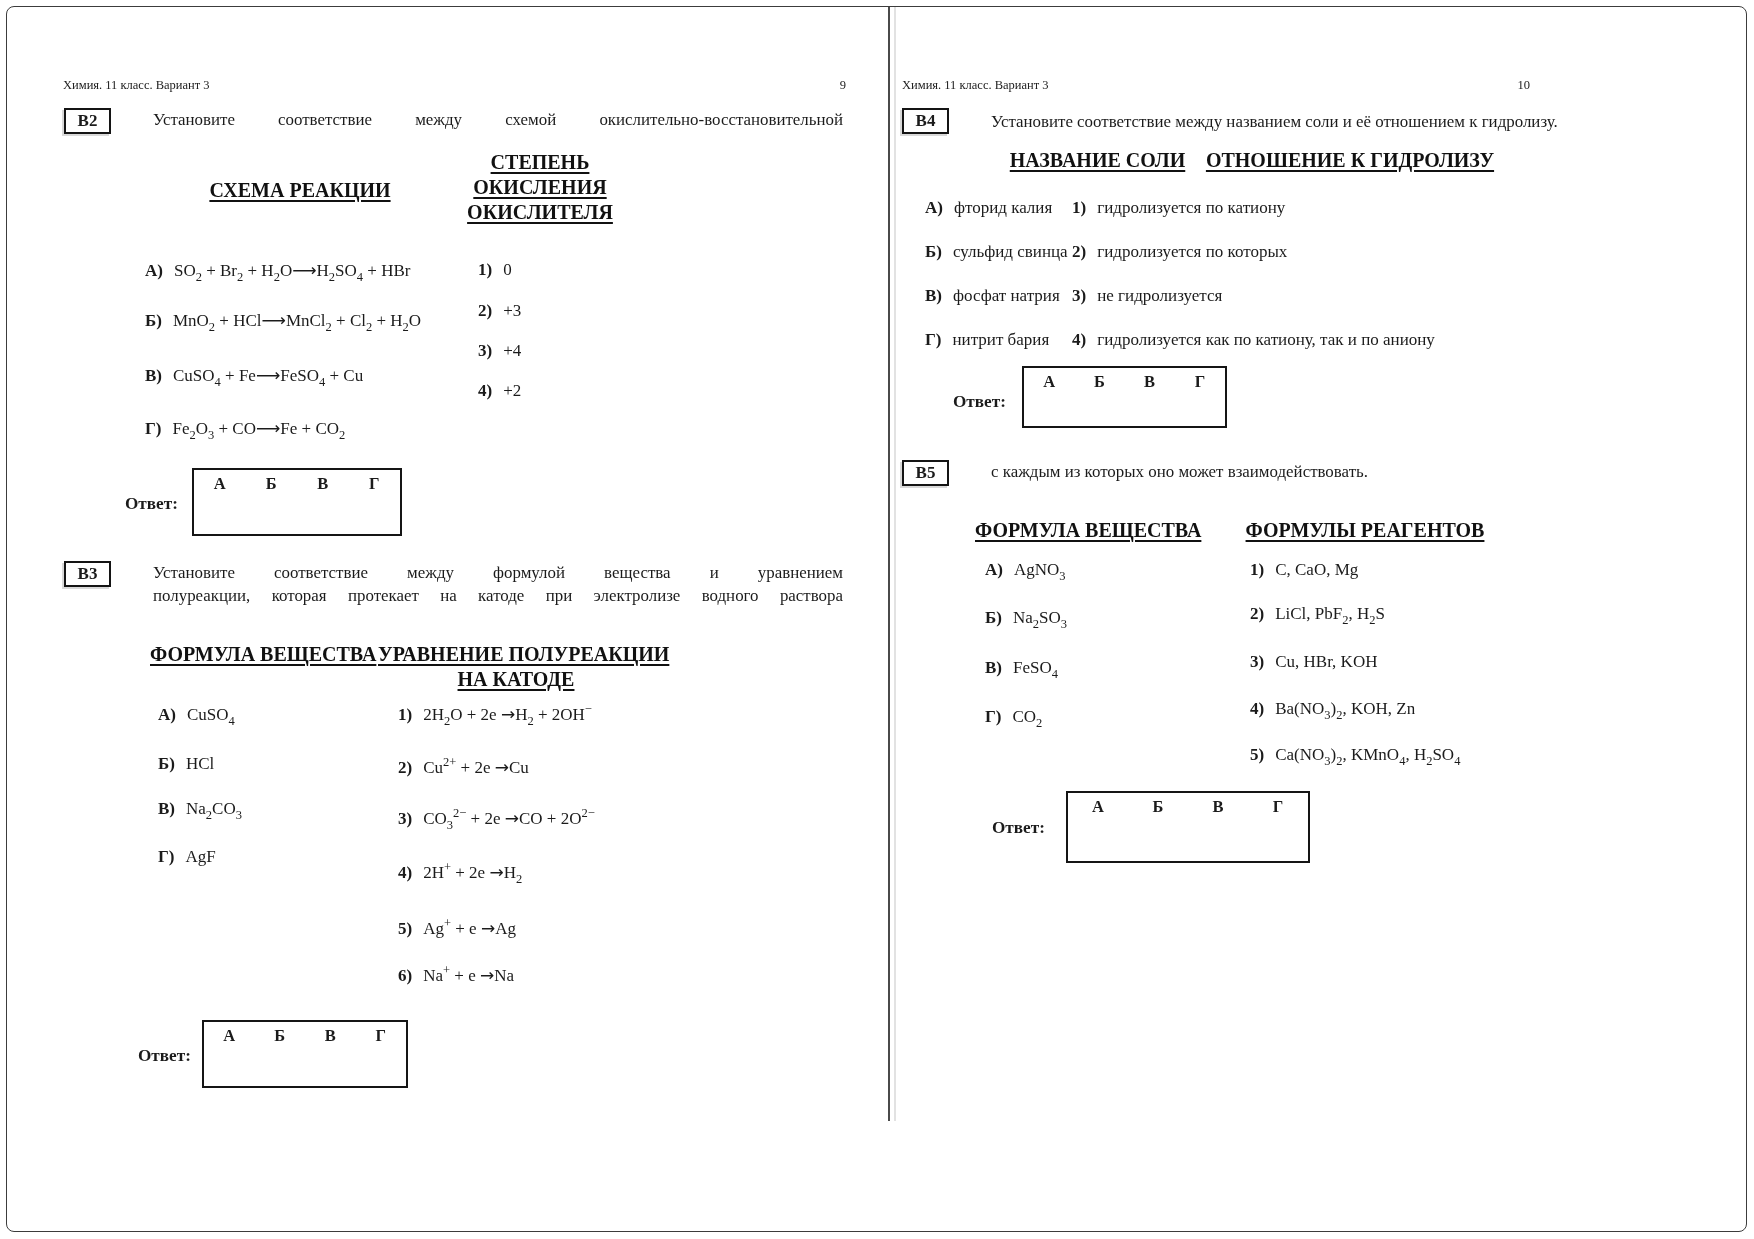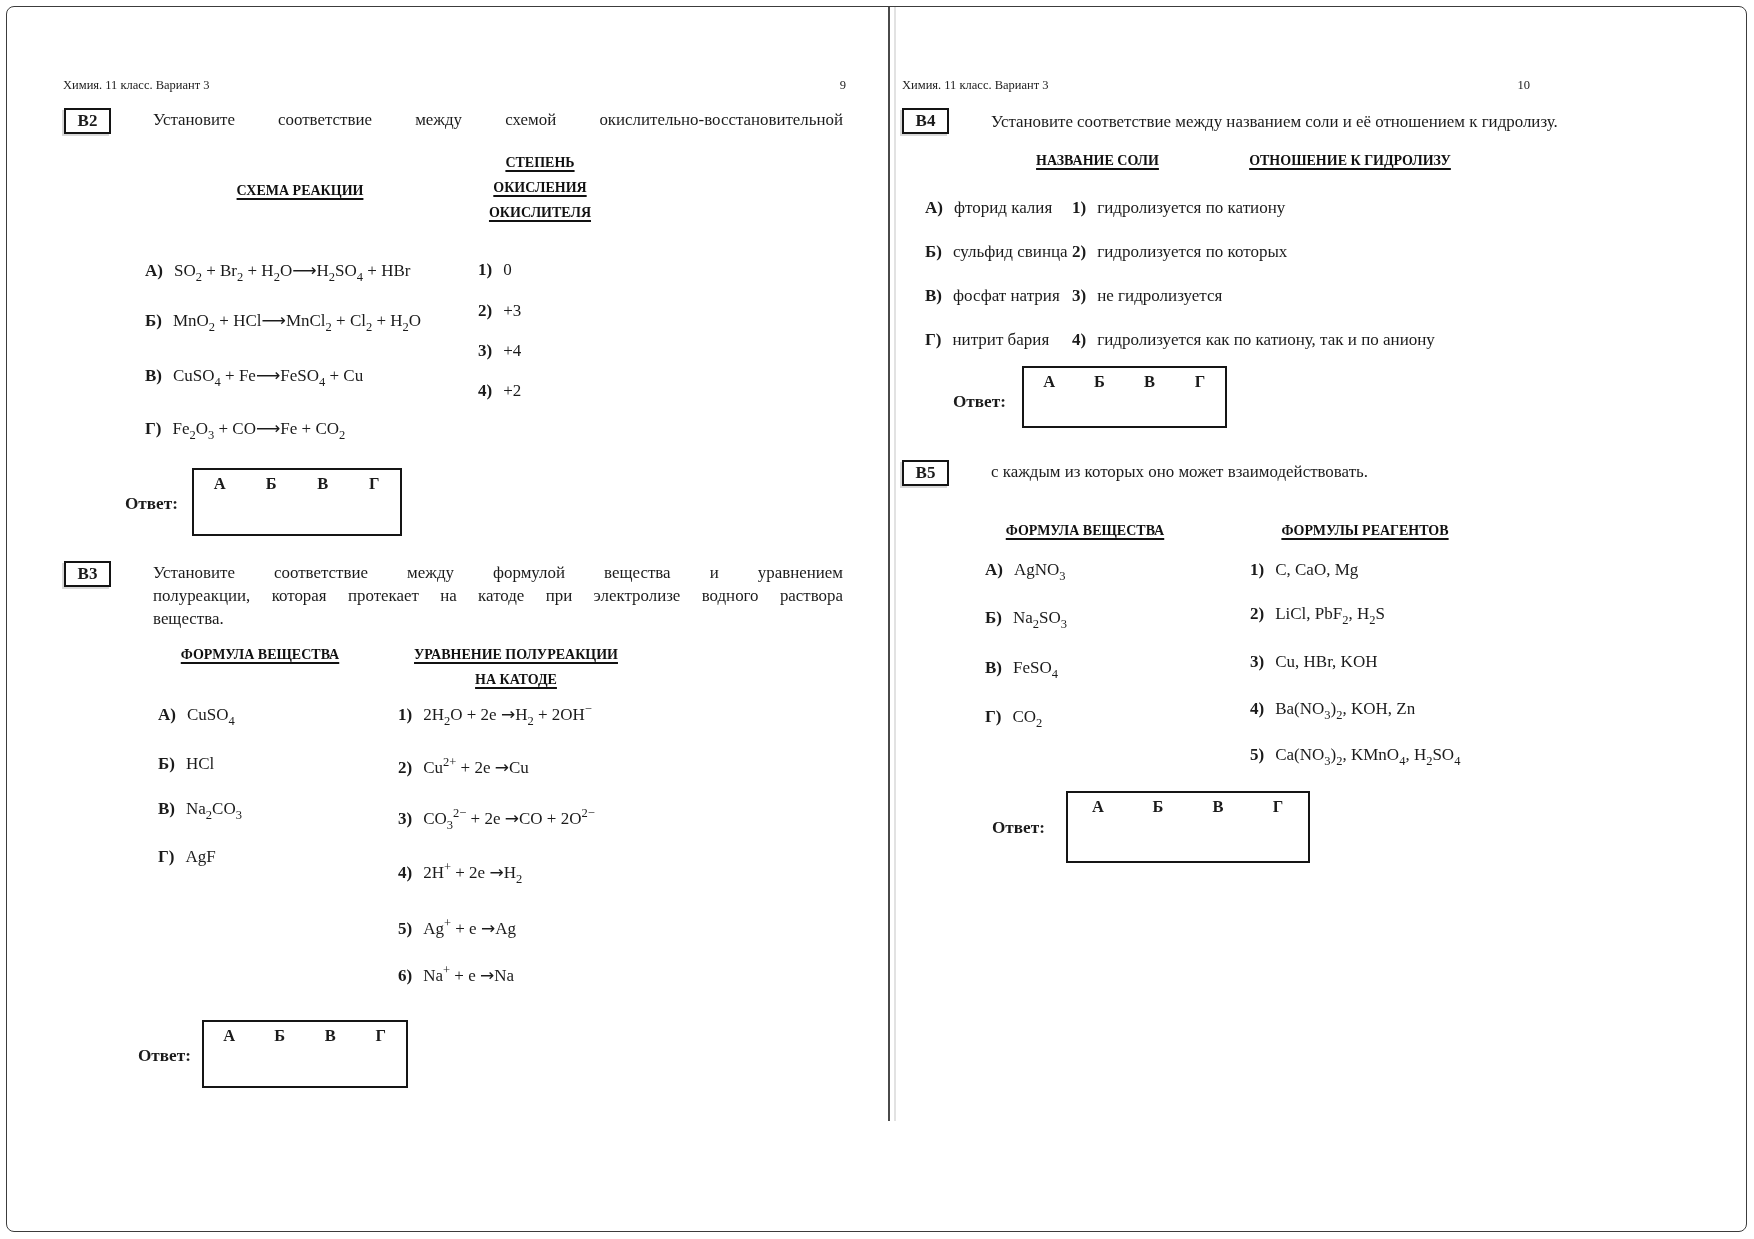--- a/index.html
+++ b/index.html
@@ -24,21 +24,21 @@
     position:absolute; width:47px; height:26px; background:#fff;
     border:2px solid #141414; box-shadow:-2px 2px 0 #d9d9d9;
     display:flex; align-items:center; justify-content:center;
     font-weight:bold; font-size:17px;
   }
 
   .pline { font-size:16.9px; line-height:23px; height:23px; white-space:nowrap;margin-left:28px; }
   .pjust { white-space:normal; text-align:justify; text-align-last:justify; overflow:hidden; }
 
   .chead-line {
-    font-weight:bold; font-size:14px; line-height:25px; text-align:center;
+    font-weight:bold; font-size:20px; line-height:25px; text-align:center;
     text-decoration:underline; text-underline-offset:3px; text-decoration-thickness:1.5px;
     color:#111; white-space:nowrap;
   }
 
   .irow { font-size:17px; white-space:nowrap; line-height:24px;text-align:center; }
   .irow .lt { font-weight:bold; margin-right:11px; }
   sub { font-size:12.5px; vertical-align:-5px; line-height:0; }
   sup { font-size:12.5px; vertical-align:7px; line-height:0; }
   .larrow { font-family:"DejaVu Sans",sans-serif; }
 
@@ -103,21 +103,20 @@
     <span class="hcell">В</span>
     <span class="hcell">Г</span>
   </div>
   <div class="input"></div>
 </div>
 
 <div class="badge" style="left:64px;top:561px">В3</div>
 <div class="abs" style="left:125px;top:561px;width:718px">
   <div class="pline pjust">Установите соответствие между формулой вещества и уравнением</div>
   <div class="pline pjust">полуреакции, которая протекает на катоде при электролизе водного раствора</div>
-  <div class="pline">вещества.</div>
 </div>
 <div class="abs chead-line" style="left:150px;top:642px;width:220px">ФОРМУЛА ВЕЩЕСТВА</div>
 <div class="abs" style="left:378px;top:642px;width:276px">
   <div class="chead-line">УРАВНЕНИЕ ПОЛУРЕАКЦИИ</div>
   <div class="chead-line">НА КАТОДЕ</div>
 </div>
 
 <div class="abs irow" style="left:158px;top:703px">
   <span class="lt">А)</span><span>CuSO<sub>4</sub></span>
 </div>

